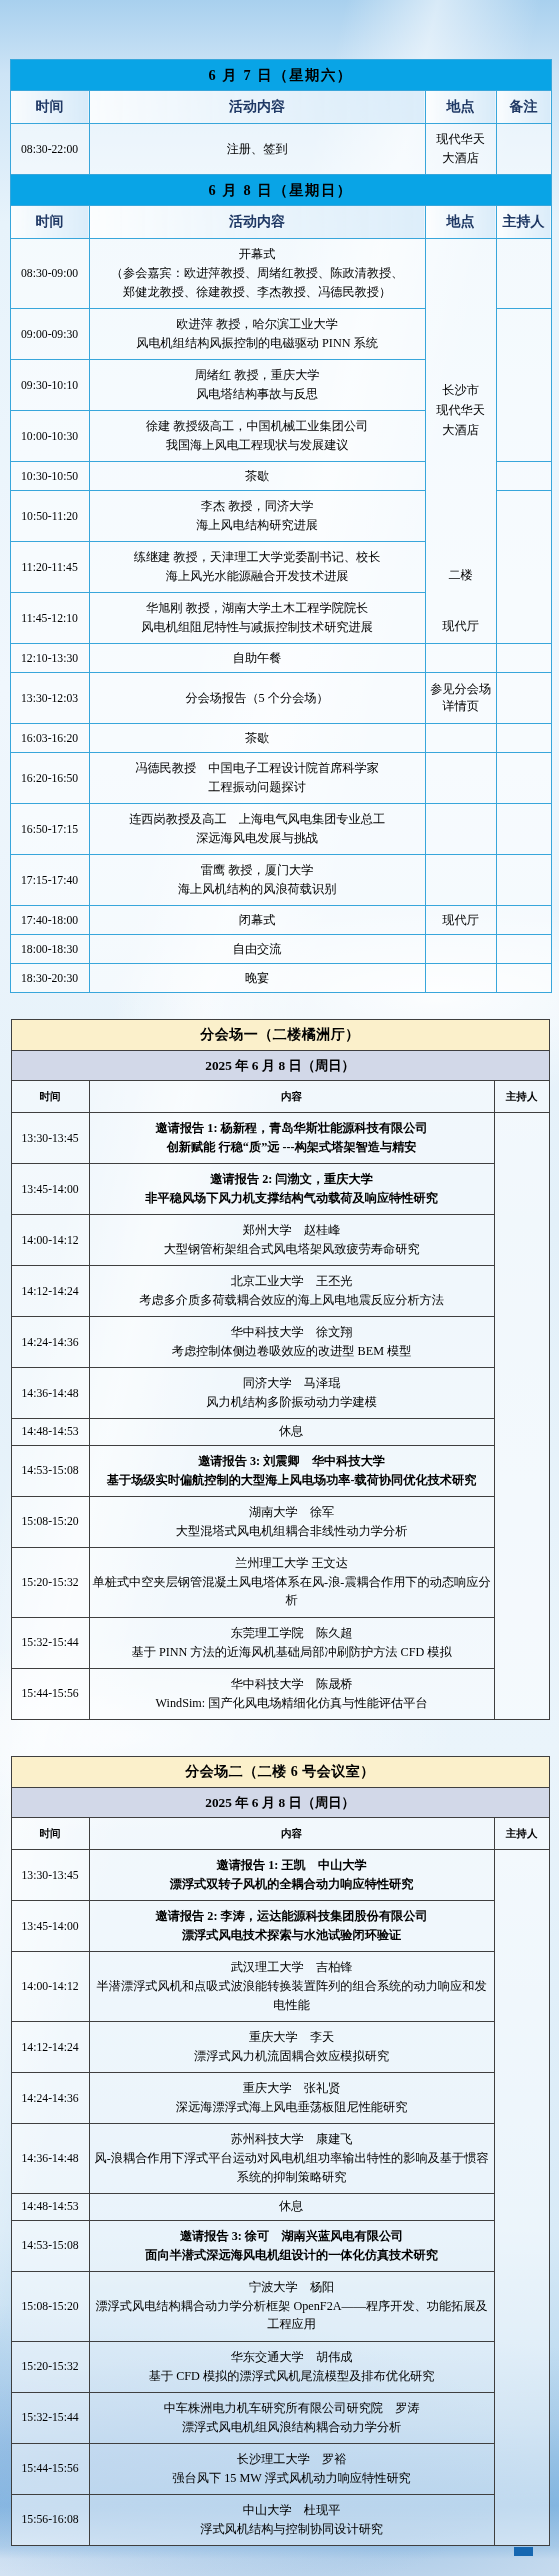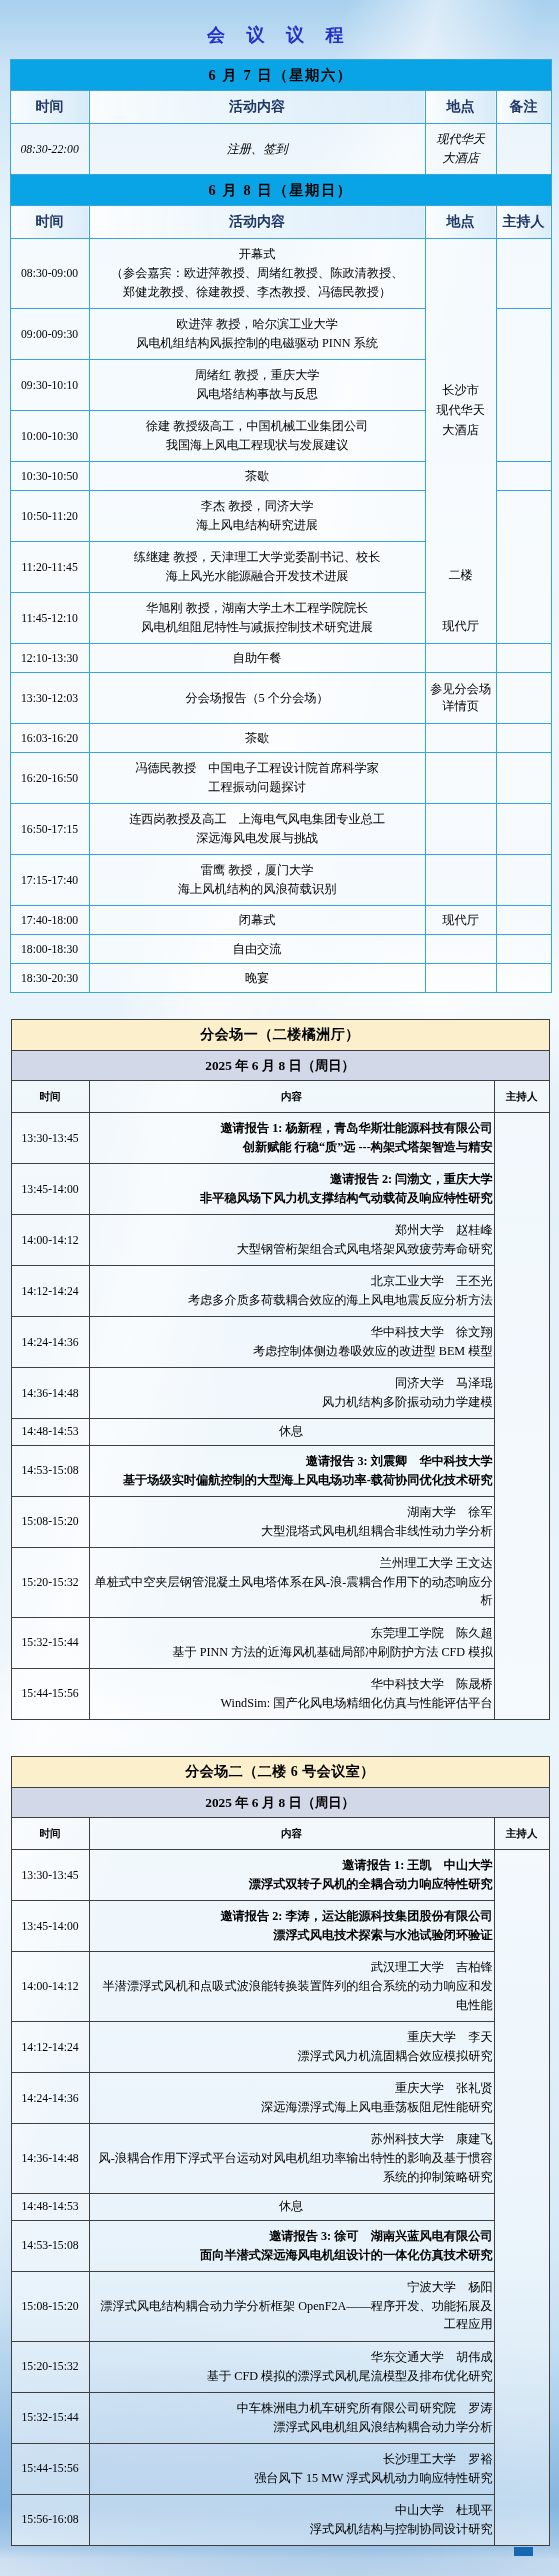--- a/index.html
+++ b/index.html
@@ -36,50 +36,49 @@
 
   
   .session{position:absolute;left:10.6px;width:538px;}
   .s1{top:1019px;}
   .s2{top:1756px;}
   .ts{width:100%;border:1.3px solid #3f3f3f;}
   .ts td{border:1.1px solid #3f3f3f;}
   .ts tr.band-yellow td{background:#fbf0cb;height:28px;font-size:14px;font-weight:bold;text-align:center;letter-spacing:0.5px;margin-left:20px;}
   .ts tr.band-date td{background:#d2d8e8;height:27px;font-size:13.3px;font-weight:bold;text-align:center;}
   .ts tr.cols td{height:29px;font-size:10.6px;font-weight:bold;text-align:center;background:rgba(255,255,255,.45);}
-  .ts td.content{font-size:12.2px;text-align:right;padding-left:1px;background:rgba(255,255,255,.45);}
+  .ts td.content{font-size:12.2px;text-align:center;padding-left:1px;background:rgba(255,255,255,.45);}
   .ts td.content.center{text-align:center;padding-left:0;}
   .bold{font-weight:bold;}
 
   .corner-square{position:absolute;left:514px;top:2547px;width:19px;height:9px;background:#1667b1;}
 </style>
 </head>
 <body>
 
 <div class="page">
-  <h1 class="title">会 议 议 程</h1>
 
   <table class="t1">
     <colgroup>
         <col style="width:79px">
         <col style="width:336px">
         <col style="width:71px">
         <col style="width:55px">
       </colgroup>
     <tbody>
         <tr>
           <td class="band" colspan="4">6 月 7 日（星期六）</td>
         </tr>
         <tr>
           <td class="hc">时间</td>
           <td class="hc">活动内容</td>
           <td class="hc">地点</td>
           <td class="hc">备注</td>
         </tr>
-        <tr style="height: 51px; font-style: italic;">
+        <tr style="height: 51px;">
           <td class="time">08:30-22:00</td>
           <td class="content">
             <div class="ln">注册、签到</div>
           </td>
           <td class="loc">
             <div class="ln">现代华天</div>
             <div class="ln">大酒店</div>
           </td>
           <td class="note"></td>
         </tr>

